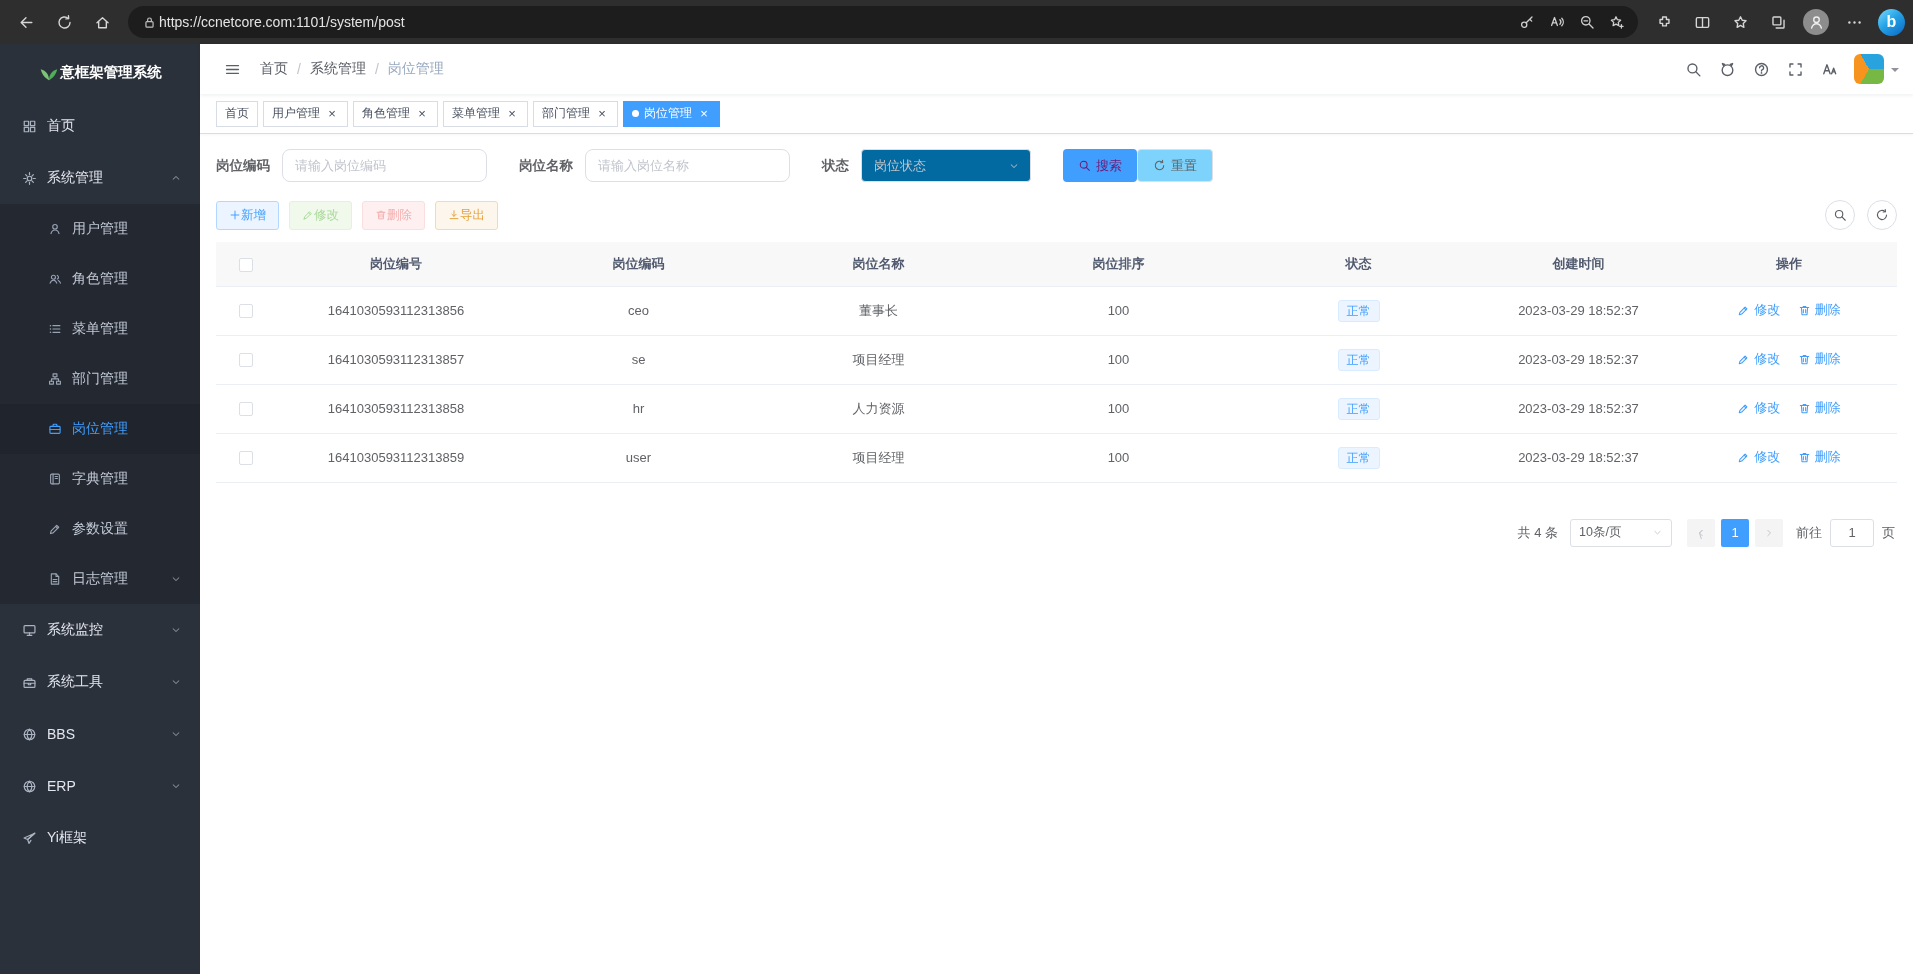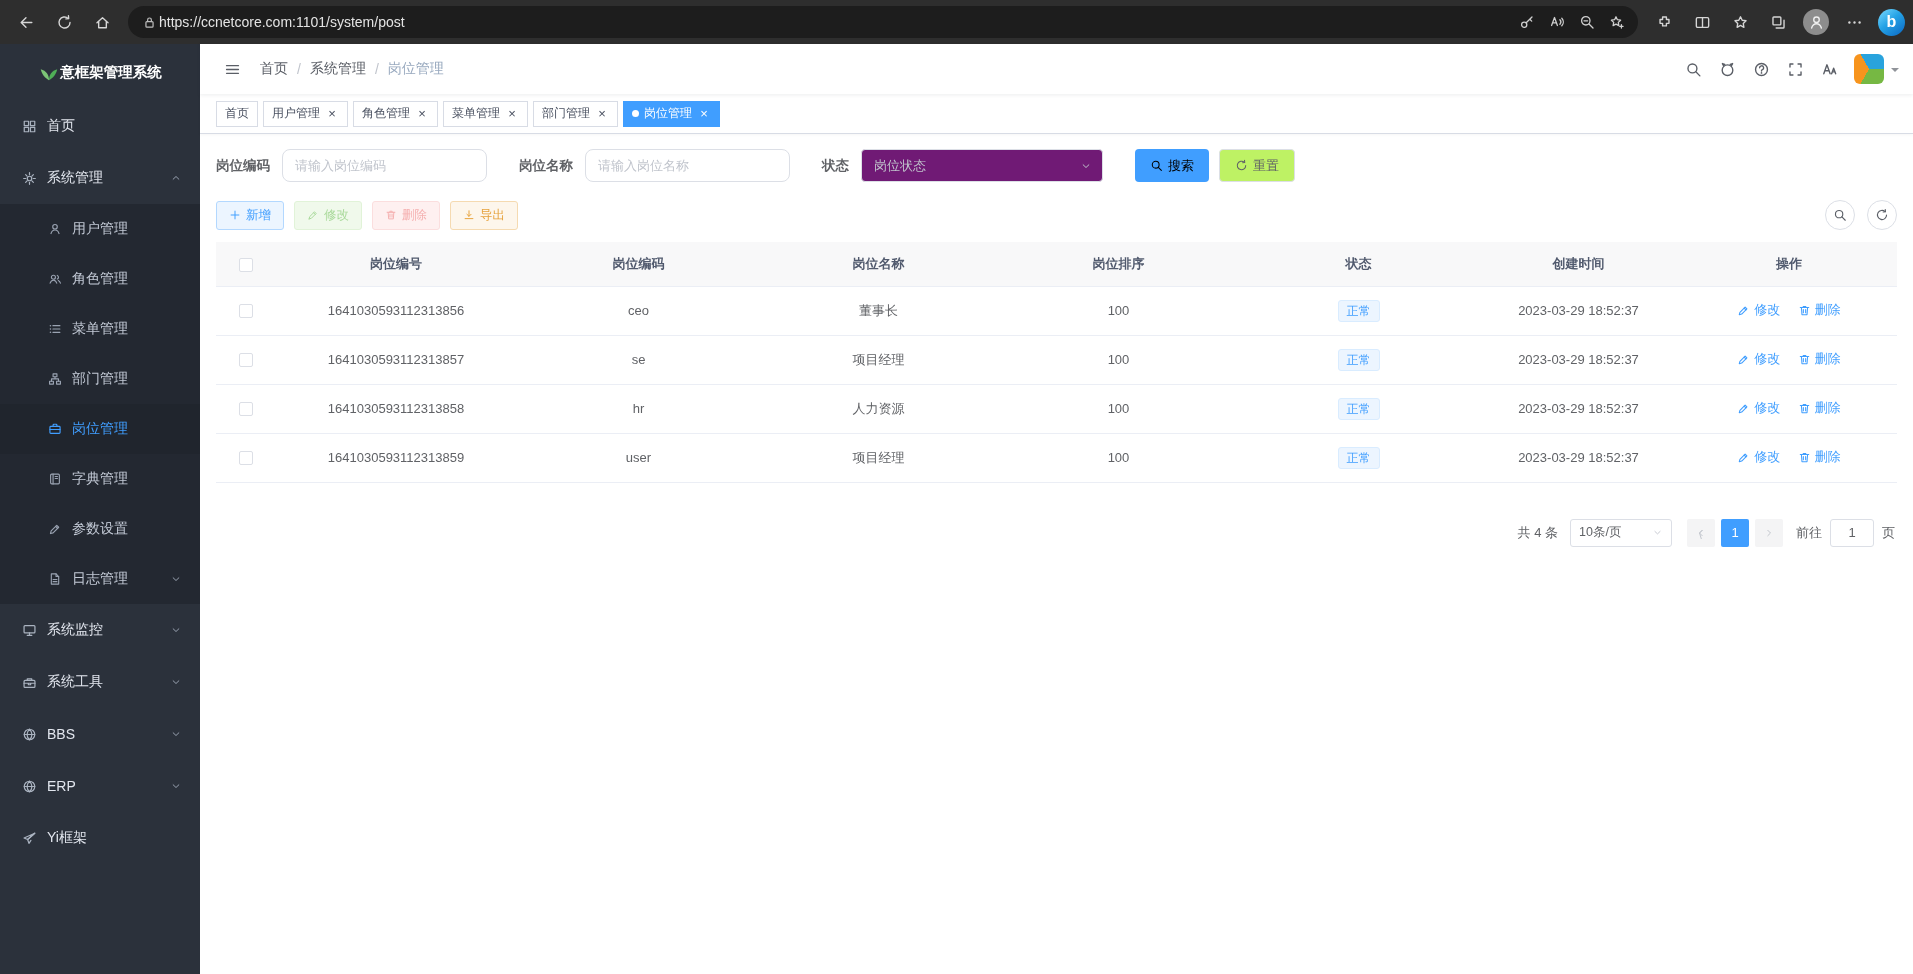--- a/index.html
+++ b/index.html
@@ -59,30 +59,30 @@
 .tag.active{background:#409eff;border-color:#409eff;color:#fff}
 .tag .dot{width:7px;height:7px;border-radius:50%;background:#fff;margin-right:5px}
 
 
 .content{flex:1;padding:15px 16px 0;overflow:hidden}
 .filters{display:flex;align-items:center}
 .fgroup{display:flex;align-items:center;margin-right:32px}
 .fgroup label{font-size:13.5px;font-weight:700;color:#606266;margin-right:12px;white-space:nowrap}
 .finput{width:205px;height:33px;border:1px solid #dcdfe6;border-radius:8px;padding:0 12px;font-size:13px;color:#606266;outline:none}
 .finput::placeholder{color:#c0c4cc}
-.fselect{width:242px;height:33px;border:1px solid #dcdfe6;border-radius:4px;display:flex;align-items:center;justify-content:space-between;padding:0 10px 0 12px;cursor:pointer;background:#701a75}
+.fselect{width:170px;height:33px;border:1px solid #dcdfe6;border-radius:4px;display:flex;align-items:center;justify-content:space-between;padding:0 10px 0 12px;cursor:pointer;background:#0369a1}
 .fselect .ph{font-size:13px;color:#c0c4cc}
 .fselect svg{width:12px;height:12px;color:#c0c4cc}
 .btn{height:33px;border-radius:4px;font-size:13px;display:inline-flex;align-items:center;gap:5px;padding:0 15px}
 .btn svg{width:13px;height:13px}
-.btn.primary{background:#409eff;color:#000000}
-.btn.plainw{background:#bef264;border:1px solid #dcdfe6;color:#606266;margin-left:10px}
+.btn.primary{background:#409eff;color:#701a75}
+.btn.plainw{background:#7dd3fc;border:1px solid #dcdfe6;color:#606266;margin-left:0}
 
 .toolbar{display:flex;align-items:center;margin-top:18px}
-.tb{height:29px;padding:0 12px;border-radius:3px;font-size:12.5px;display:inline-flex;align-items:center;gap:5px;margin-right:10px;border:1px solid transparent}
+.tb{height:29px;padding:0 12px;border-radius:3px;font-size:12.5px;display:inline-flex;align-items:center;margin-right:10px;border:1px solid transparent}
 .tb svg{width:12px;height:12px}
 .tb.blue{background:#ecf5ff;border-color:#b3d8ff;color:#409eff}
 .tb.green{background:#f0f9eb;border-color:#e1f3d8;color:#a9d99a;cursor:not-allowed}
 .tb.red{background:#fef0f0;border-color:#fbdede;color:#f5b0b0;cursor:not-allowed}
 .tb.orange{background:#fdf6ec;border-color:#f5dab1;color:#e6a23c}
 .tright{margin-left:auto;display:flex;align-items:center}
 .circle{width:30px;height:30px;border:1px solid #dcdfe6;border-radius:50%;display:flex;align-items:center;justify-content:center;color:#5a5e66;margin-left:12px;cursor:pointer;background:#fff}
 .circle svg{width:14px;height:14px}
 
 .grid{width:100%;border-collapse:collapse;margin-top:12px;font-size:13px;table-layout:fixed}

